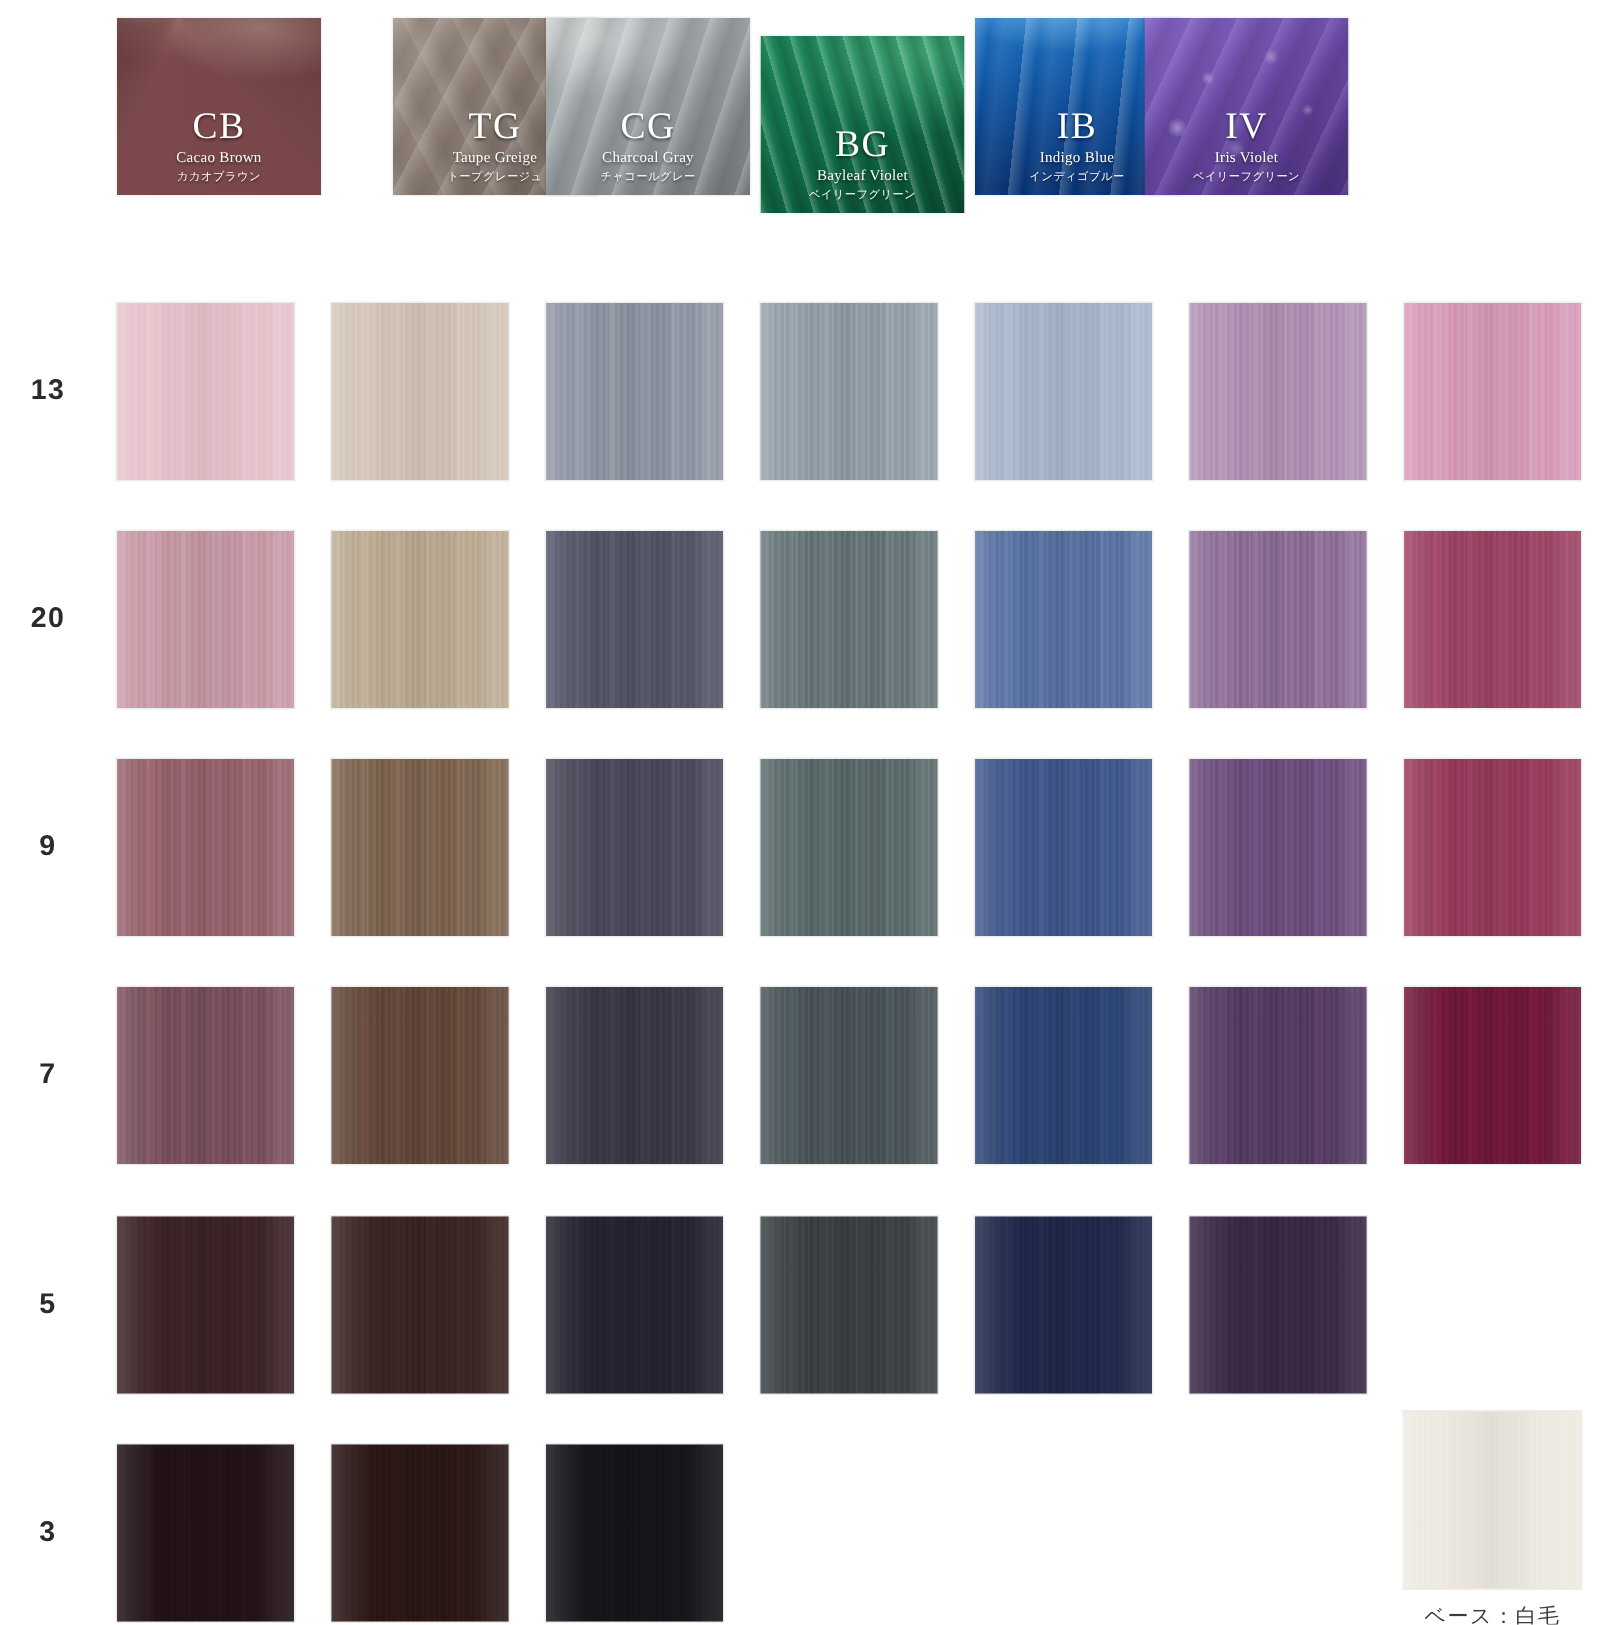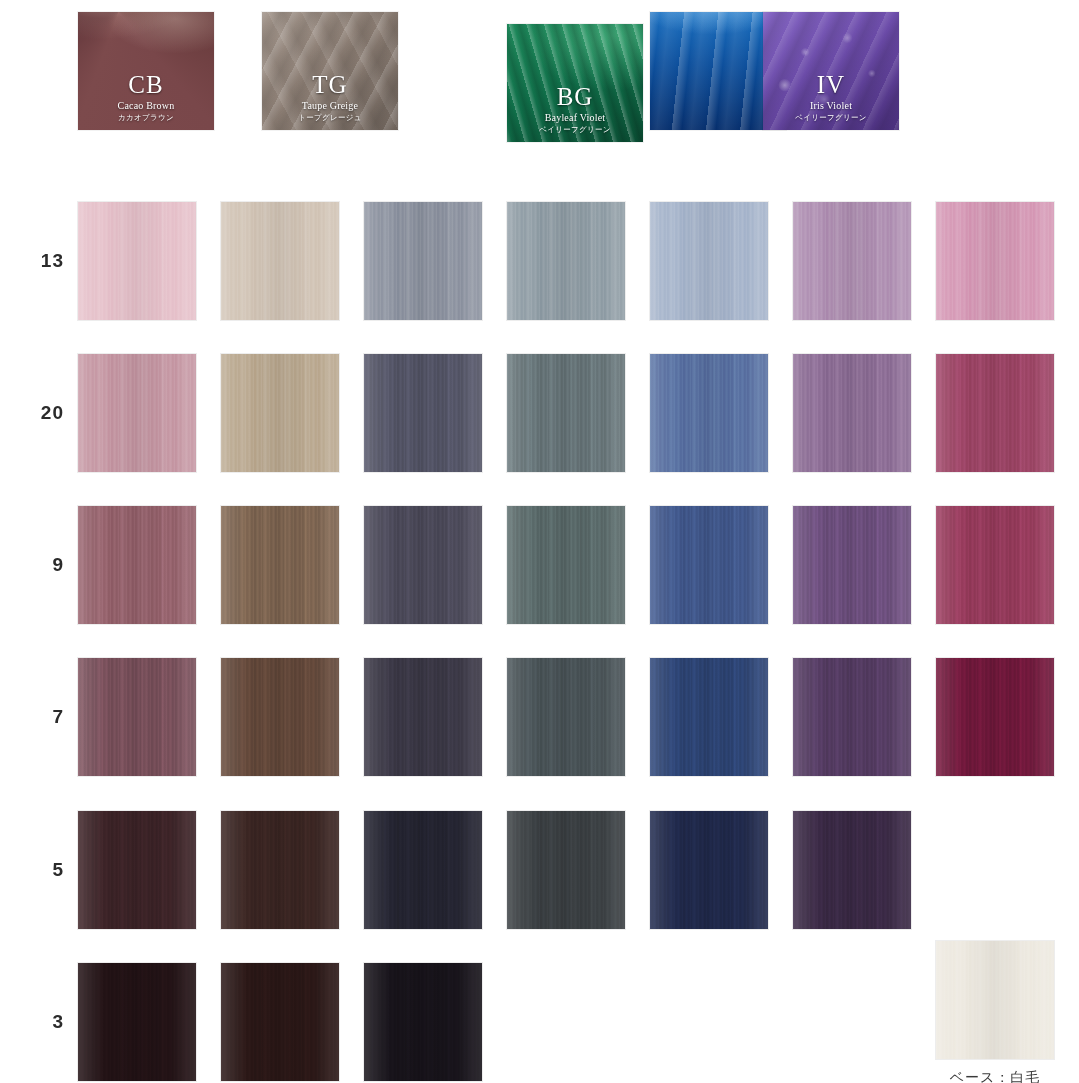--- a/index.html
+++ b/index.html
@@ -35,21 +35,21 @@
   .hdr-en{
     display:block;
     font-family:"Liberation Serif","DejaVu Serif",serif;
     font-size:10px;letter-spacing:.2px;margin-bottom:3px;
   }
   .hdr-jp{display:block;font-size:7.5px;letter-spacing:.3px;}
 
   
   .row-label{
     position:absolute;
-    width:64px;text-align:right;
+    width:64px;text-align:center;
     font-size:19px;font-weight:bold;color:#2b2b2b;
     letter-spacing:1px;
   }
 
   
   .swatch{
     position:absolute;
     width:118px;height:118px;
     overflow:hidden;
     box-shadow:0 0 0 1px rgba(0,0,0,.07);
@@ -110,30 +110,43 @@
       </div>
     </div>
     <div class="hdr-tile" style="left: 214px; top: 12px; margin-left: 48px;">
       <div class="hdr-tex" style="background: repeating-linear-gradient(118deg, rgba(255, 255, 255, 0.16) 0px, rgba(255, 255, 255, 0) 9px, rgba(0, 0, 0, 0.07) 17px, rgba(255, 255, 255, 0) 27px), repeating-linear-gradient(62deg, rgba(255, 255, 255, 0.1) 0px, rgba(0, 0, 0, 0.05) 14px, rgba(255, 255, 255, 0) 30px), linear-gradient(135deg, rgb(163, 150, 140) 0%, rgb(139, 125, 115) 48%, rgb(111, 100, 92) 100%);"></div>
       <div class="hdr-txt">
         <span class="hdr-code">TG</span>
         <span class="hdr-en">Taupe Greige</span>
         <span class="hdr-jp">トープグレージュ</span>
       </div>
     </div>
+    <div class="hdr-tile" style="left: 364px; top: 12px;">
+      <div class="hdr-tex" style="background: repeating-linear-gradient(108deg, rgba(255, 255, 255, 0.22) 0px, rgba(255, 255, 255, 0) 7px, rgba(0, 0, 0, 0.1) 15px, rgba(255, 255, 255, 0) 26px), radial-gradient(90% 60% at 25% 12%, rgba(255, 255, 255, 0.35) 0%, rgba(0, 0, 0, 0) 55%), linear-gradient(145deg, rgb(195, 199, 201) 0%, rgb(154, 160, 163) 45%, rgb(116, 121, 125) 100%);"></div>
+      <div class="hdr-txt">
+        <span class="hdr-code">CG</span>
+        <span class="hdr-en">Charcoal Gray</span>
+        <span class="hdr-jp">チャコールグレー</span>
+      </div>
+    </div>
     <div class="hdr-tile" style="left: 507px; top: 12px; margin-top: 12px;">
       <div class="hdr-tex" style="background: repeating-linear-gradient(74deg, rgba(255, 255, 255, 0.26) 0px, rgba(255, 255, 255, 0) 5px, rgba(0, 0, 0, 0.16) 10px, rgba(255, 255, 255, 0) 17px), radial-gradient(110% 80% at 78% 10%, rgba(120, 230, 170, 0.4) 0%, rgba(0, 0, 0, 0) 58%), linear-gradient(155deg, rgb(31, 138, 92) 0%, rgb(16, 112, 74) 50%, rgb(10, 77, 51) 100%);"></div>
       <div class="hdr-txt">
         <span class="hdr-code">BG</span>
         <span class="hdr-en">Bayleaf Violet</span>
         <span class="hdr-jp">ベイリーフグリーン</span>
       </div>
     </div>
     <div class="hdr-tile" style="left: 650px; top: 12px;">
       <div class="hdr-tex" style="background: repeating-linear-gradient(96deg, rgba(255, 255, 255, 0.22) 0px, rgba(255, 255, 255, 0) 10px, rgba(255, 255, 255, 0.08) 19px, rgba(255, 255, 255, 0) 34px), radial-gradient(120% 60% at 46% -12%, rgba(235, 248, 255, 0.85) 0%, rgba(160, 210, 245, 0.35) 22%, rgba(0, 0, 0, 0) 52%), linear-gradient(rgb(26, 111, 192) 0%, rgb(13, 79, 156) 45%, rgb(6, 47, 109) 100%);"></div>
+      <div class="hdr-txt">
+        <span class="hdr-code">IB</span>
+        <span class="hdr-en">Indigo Blue</span>
+        <span class="hdr-jp">インディゴブルー</span>
+      </div>
     </div>
     <div class="hdr-tile" style="left: 763px; top: 12px;">
       <div class="hdr-tex" style="background: radial-gradient(9px at 16% 62%, rgba(255, 255, 255, 0.38) 0%, rgba(255, 255, 255, 0.08) 60%, rgba(0, 0, 0, 0) 72%), radial-gradient(6px at 31% 34%, rgba(255, 255, 255, 0.32) 0%, rgba(0, 0, 0, 0) 75%), radial-gradient(7px at 62% 22%, rgba(255, 255, 255, 0.28) 0%, rgba(0, 0, 0, 0) 76%), radial-gradient(5px at 80% 52%, rgba(255, 255, 255, 0.3) 0%, rgba(0, 0, 0, 0) 78%), radial-gradient(8px at 45% 74%, rgba(255, 255, 255, 0.22) 0%, rgba(0, 0, 0, 0) 76%), repeating-linear-gradient(115deg, rgba(255, 255, 255, 0.12) 0px, rgba(255, 255, 255, 0) 8px, rgba(0, 0, 0, 0.1) 16px, rgba(255, 255, 255, 0) 28px), linear-gradient(150deg, rgb(133, 102, 196) 0%, rgb(107, 75, 168) 45%, rgb(74, 47, 124) 100%);"></div>
       <div class="hdr-txt">
         <span class="hdr-code">IV</span>
         <span class="hdr-en">Iris Violet</span>
         <span class="hdr-jp">ベイリーフグリーン</span>
       </div>
     </div>
     <div class="row-label" style="left: 0px; top: 250px;">13</div>

